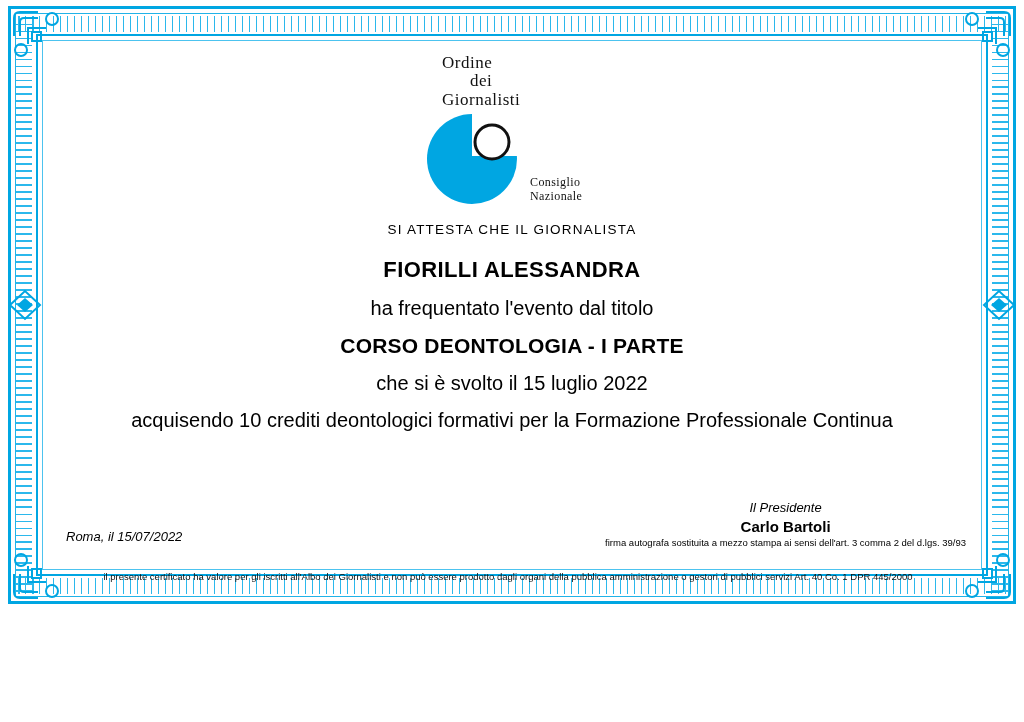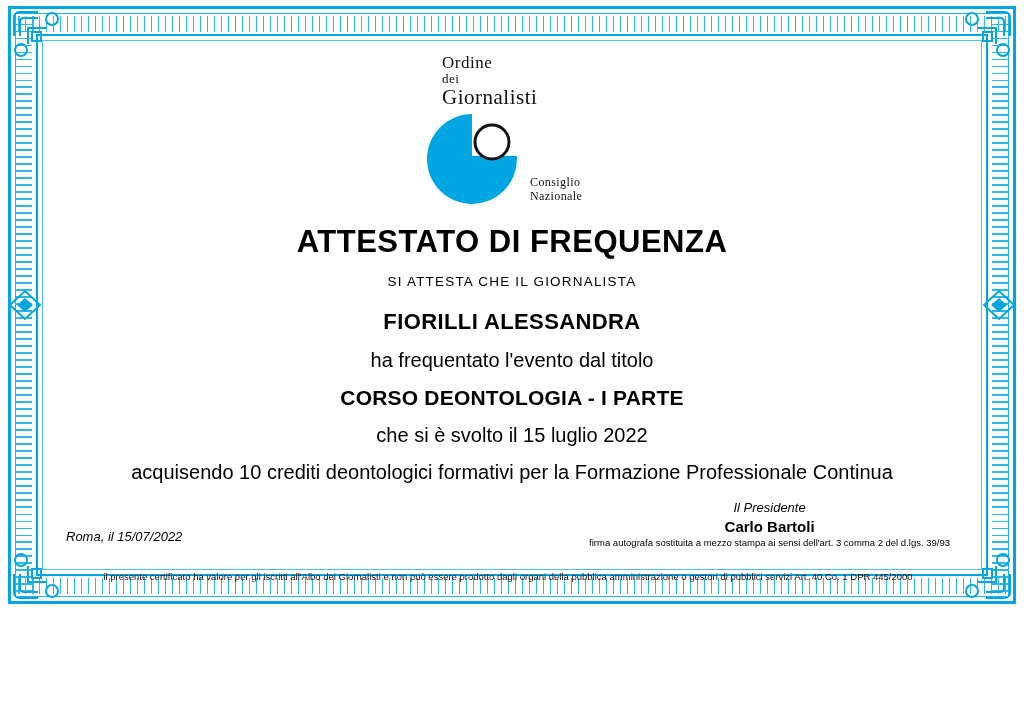--- a/index.html
+++ b/index.html
@@ -132,22 +132,22 @@
     left: 60px;
     top: 6px;
     text-align: left;
     font-family: "Liberation Serif", serif;
     line-height: 1.08;
     color: #111;
     letter-spacing: 0.5px;
   }
   .logo-text-top div { font-size: 17px; }
   .logo-text-top .l1 { font-size: 17px; }
-  .logo-text-top .l2 { font-size: 13px; }
-  .logo-text-top .l3 { font-size: 21px; }
+  .logo-text-top .l2 { font-size: 17px; text-align: center; }
+  .logo-text-top .l3 { font-size: 17px; }
   .logo-text-right {
     position: absolute;
     left: 148px;
     top: 128px;
     text-align: left;
     font-family: "Liberation Serif", serif;
     font-size: 12px;
     line-height: 1.15;
     color: #111;
     letter-spacing: 0.4px;
@@ -206,21 +206,21 @@
   }
   .place-date {
     position: absolute;
     left: 16px;
     bottom: 10px;
     font-size: 13px;
     font-style: italic;
   }
   .signature {
     position: absolute;
-    right: 24px;
+    right: 8px;
     bottom: 4px;
     text-align: center;
     line-height: 1.35;
   }
   .sig-role {
     font-size: 13px;
     font-style: italic;
   }
   .sig-name {
     font-size: 15px;
@@ -330,21 +330,20 @@
           <rect x="52" y="0" width="54" height="50" fill="#ffffff"></rect>
           <circle cx="72" cy="36" r="17" fill="#ffffff" stroke="#111111" stroke-width="3"></circle>
         </svg>
       </div>
       <div class="logo-text-right">
         <div>Consiglio</div>
         <div>Nazionale</div>
       </div>
     </div>
 
-    <div class="title">ATTESTATO DI FREQUENZA</div>
     <div class="subtitle">SI ATTESTA CHE IL GIORNALISTA</div>
     <div class="recipient">FIORILLI ALESSANDRA</div>
     <div class="line-event">ha frequentato l'evento dal titolo</div>
     <div class="course">CORSO DEONTOLOGIA -  I PARTE</div>
     <div class="date-line">che si è svolto il 15 luglio 2022</div>
     <div class="credits-line">acquisendo 10 crediti deontologici formativi per la Formazione Professionale Continua</div>
   </div>
 
   <div class="footer">
     <div class="place-date">Roma, il 15/07/2022</div>

